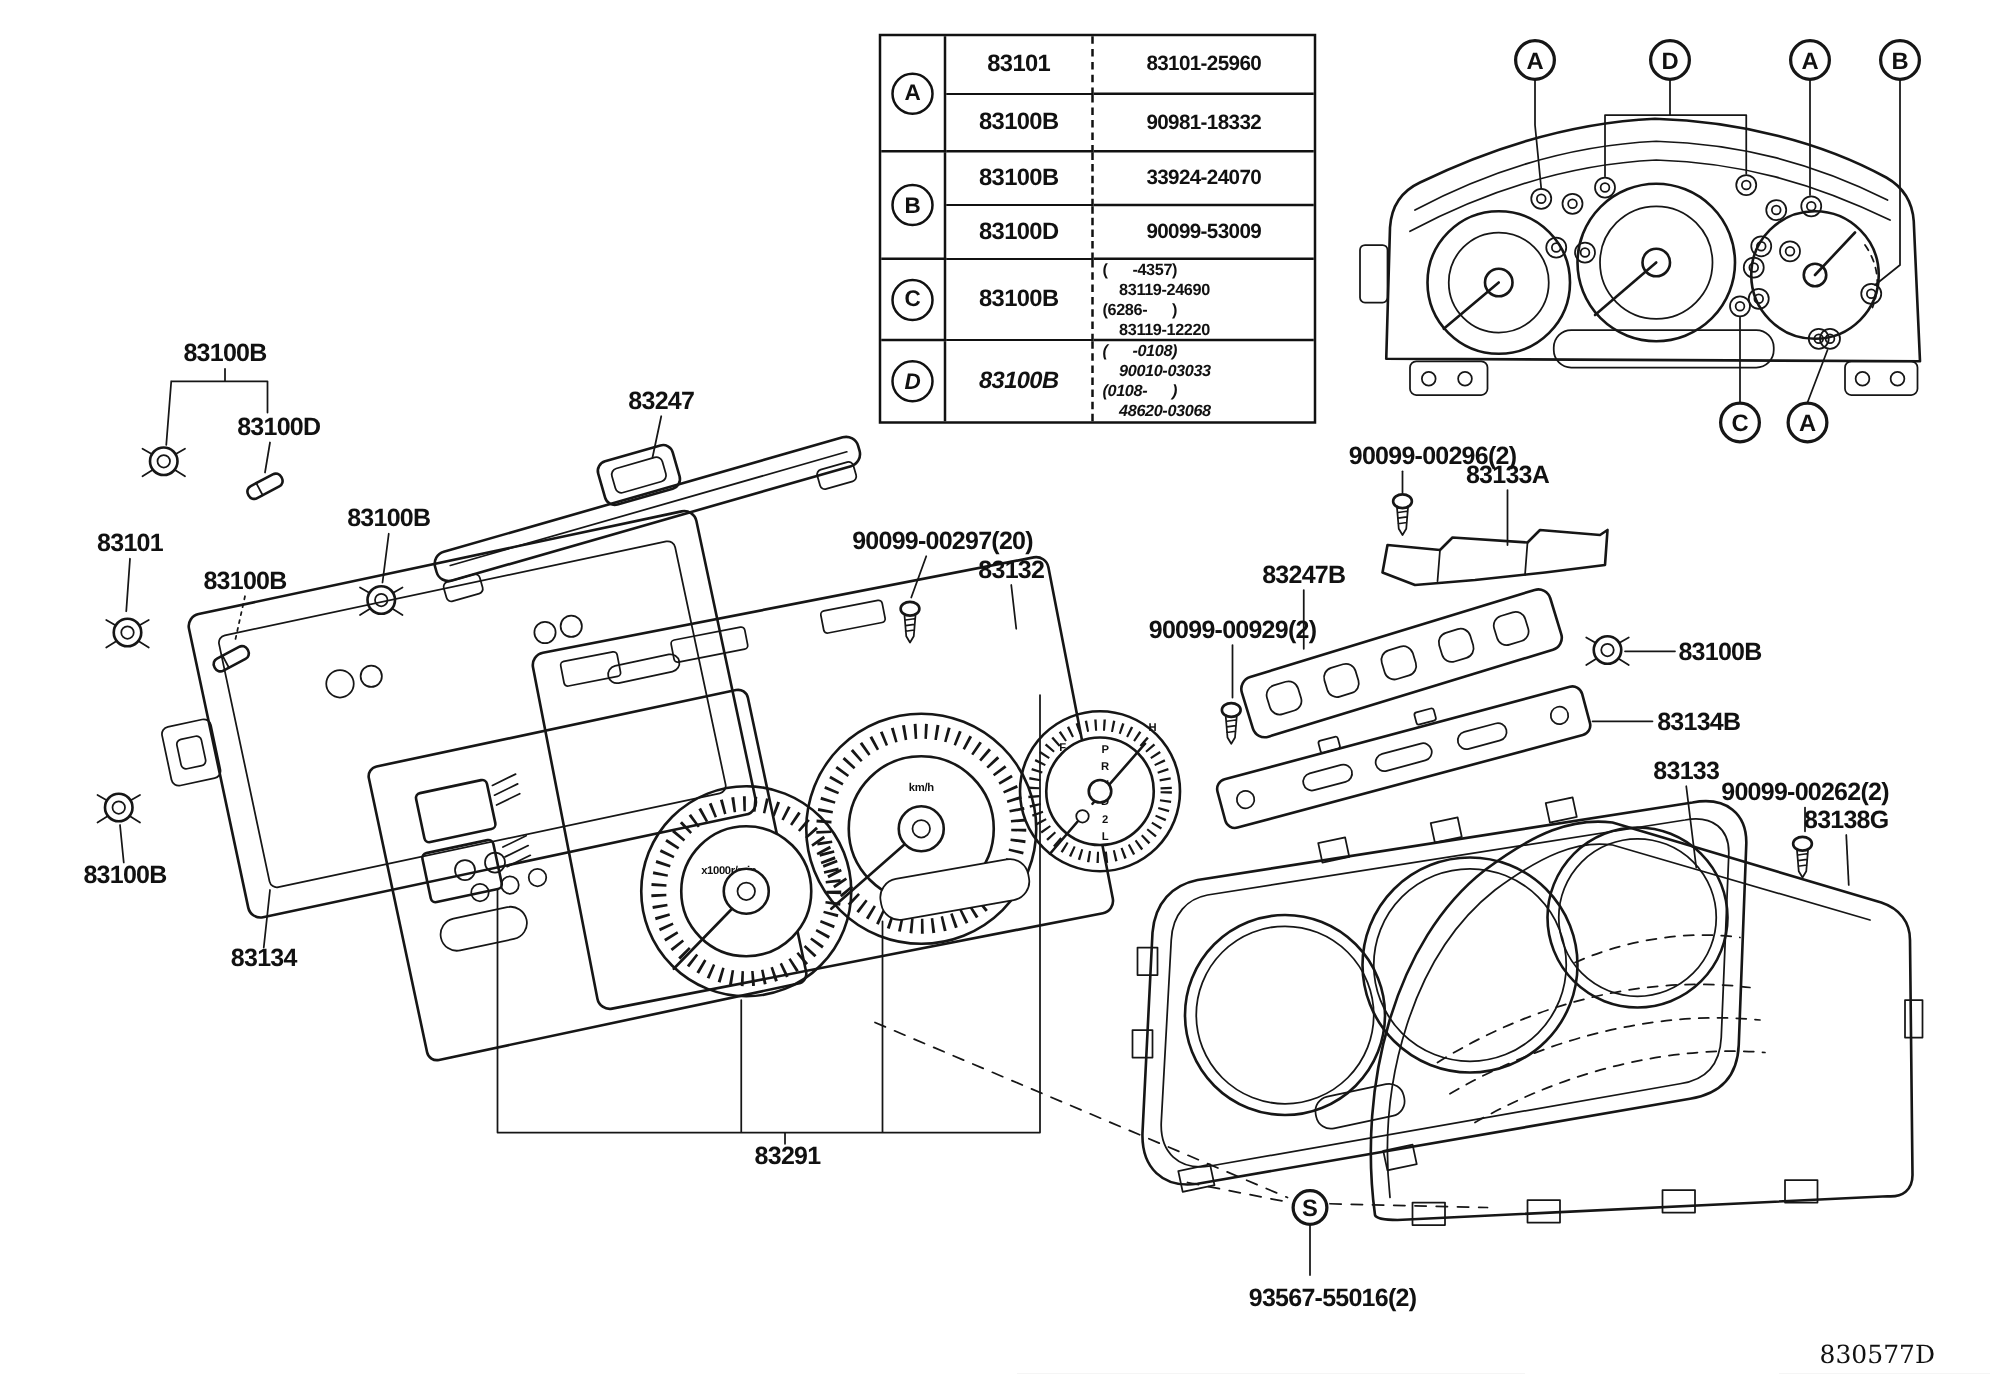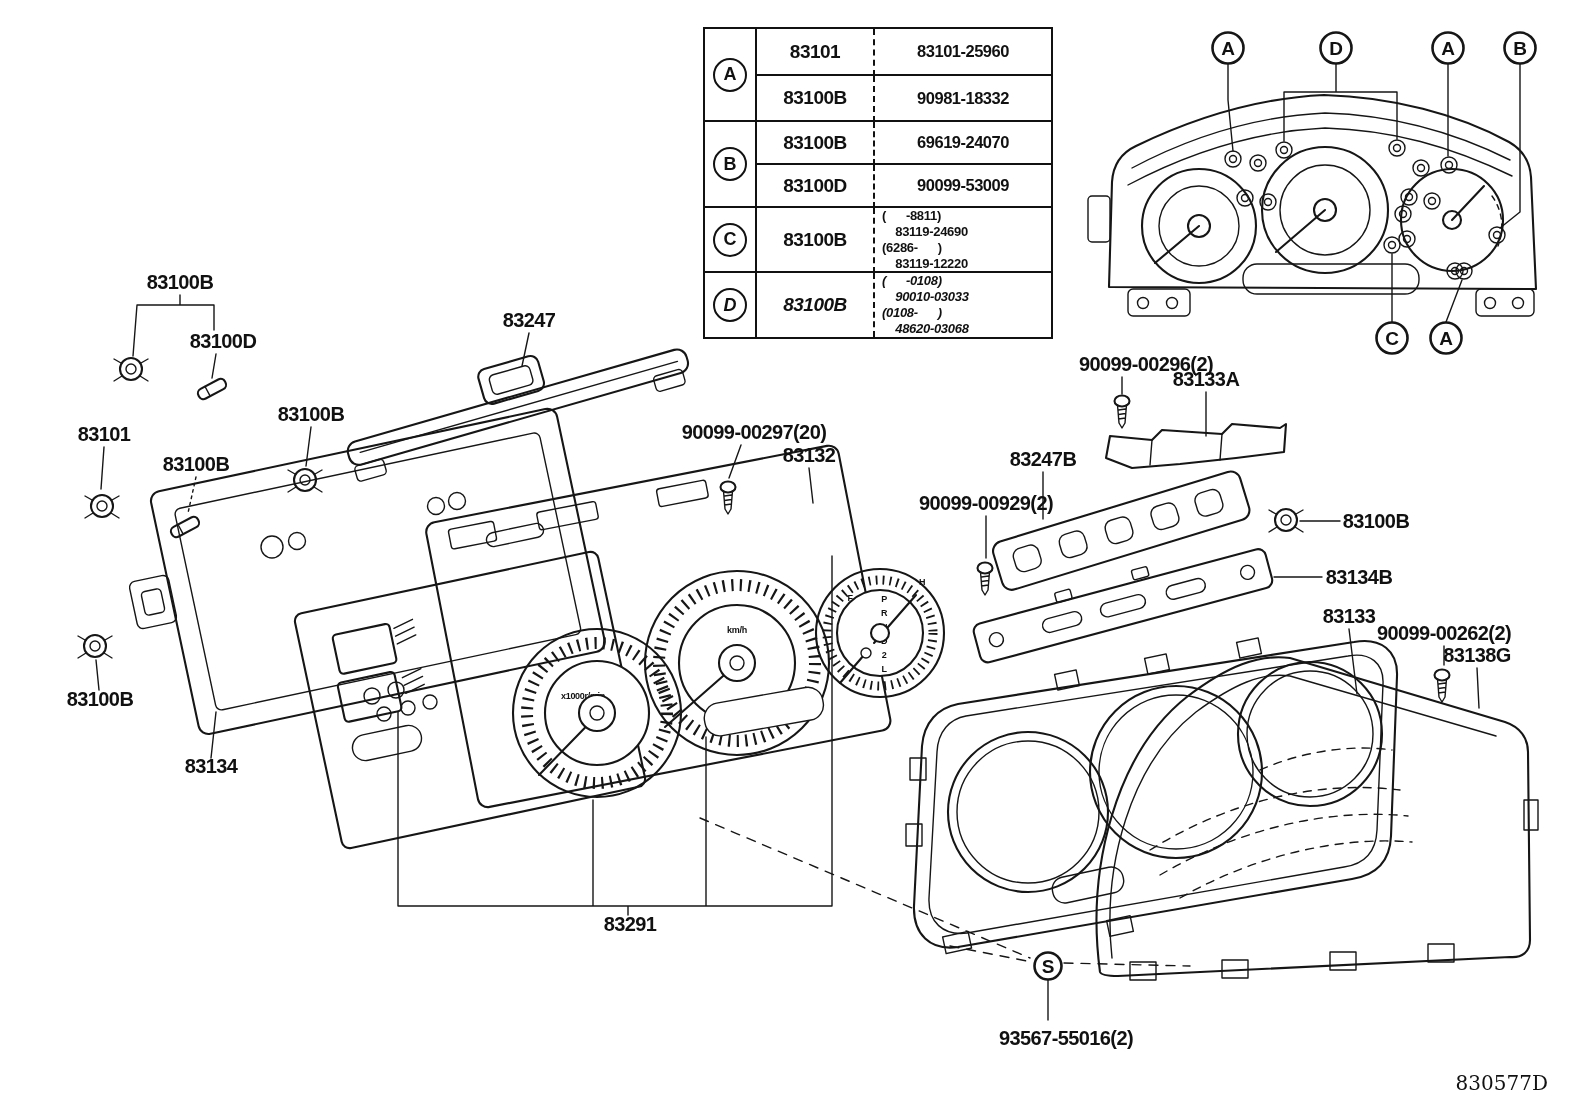--- a/index.html
+++ b/index.html
@@ -387,33 +387,33 @@
     </tr>
     <tr class="rA2">
       <td class="code">83100B</td>
       <td class="num">90981-18332</td>
     </tr>
     <tr class="rB1">
       <td class="co-cell" rowspan="2">
               <div class="cobadge">B</div>
             </td>
       <td class="code">83100B</td>
-      <td class="num">69619-24070</td>
+      <td class="num">33924-24070</td>
     </tr>
     <tr class="rB2">
       <td class="code">83100D</td>
       <td class="num">90099-53009</td>
     </tr>
     <tr class="rC">
       <td class="co-cell">
               <div class="cobadge">C</div>
             </td>
       <td class="code">83100B</td>
       <td class="num">
-        <div class="mline">(      -8811)</div>
+        <div class="mline">(      -4357)</div>
         <div class="mline">    83119-24690</div>
         <div class="mline">(6286-      )</div>
         <div class="mline">    83119-12220</div>
       </td>
     </tr>
     <tr class="rD last">
       <td class="co-cell">
               <div class="cobadge">D</div>
             </td>
       <td class="code">83100B</td>

